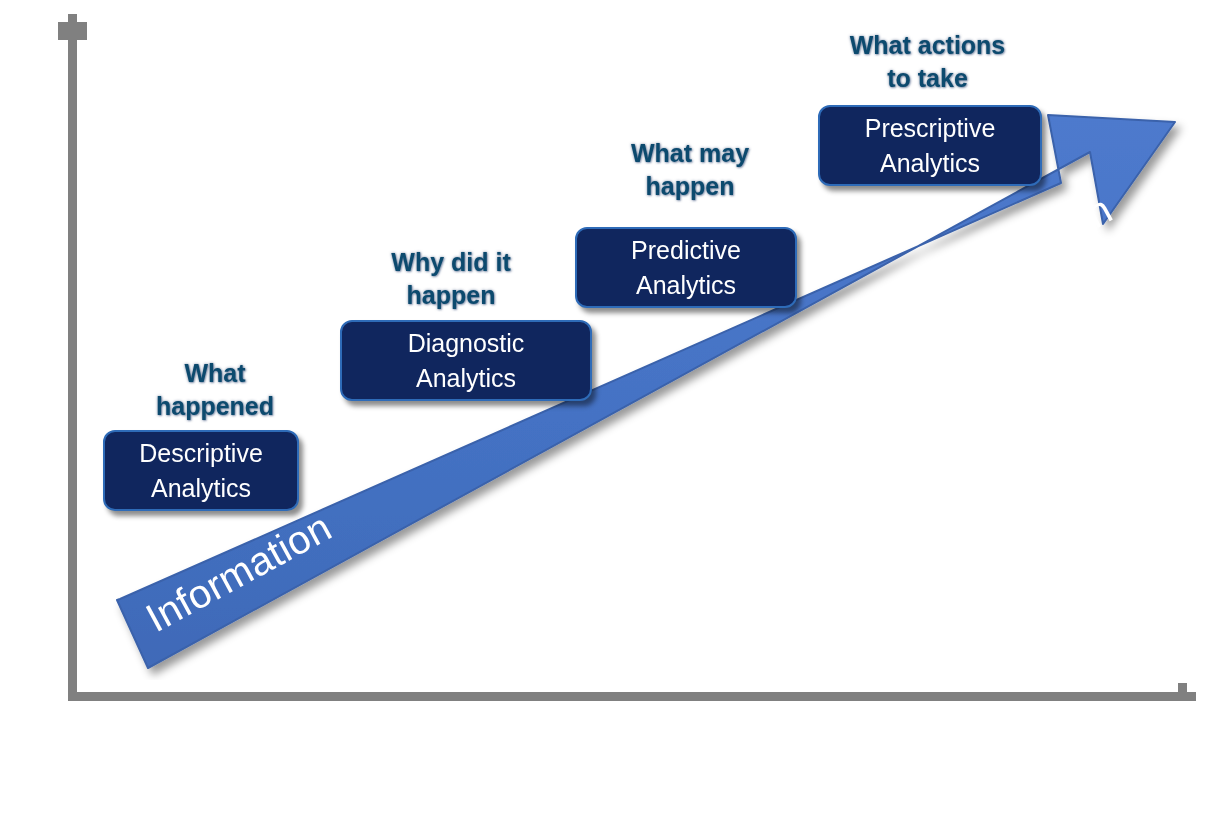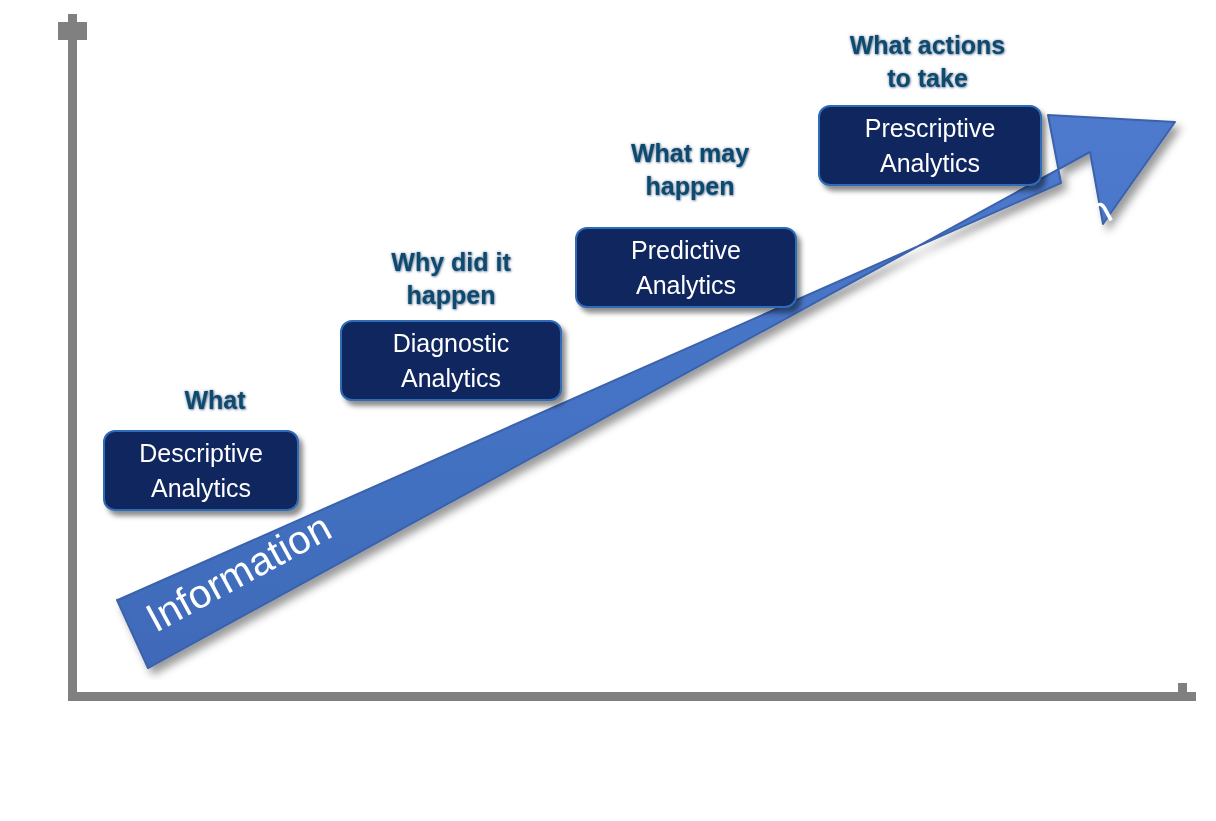--- a/index.html
+++ b/index.html
@@ -146,33 +146,34 @@
       </linearGradient>
     </defs>
     <g filter="url(#arrowShadow)">
       <polygon points="17,505 48,573 990,57 1003,129 1075,27 948,20 961,88 20,504" fill="url(#arrowGrad)" stroke="#3a62ab" stroke-width="2" stroke-linejoin="round"></polygon>
     </g>
   </svg>
 
   <div class="arrow-caption" id="caption-information">Information</div>
   <div class="arrow-caption" id="caption-optimization">Optimization</div>
 
-  <div class="question-label" style="left:150px; top:357px; width:130px;margin-top:27px;">
+  <div class="question-label" style="left:150px; top:357px; width:130px;">
     <span>What</span>
+    <span>happened</span>
   </div>
   <div class="stage-box" style="left:103px; top:430px; width:196px; height:81px;">
     <span>Descriptive</span>
     <span>Analytics</span>
   </div>
 
   <div class="question-label" style="left:381px; top:246px; width:140px;text-align:center;">
     <span>Why did it</span>
     <span>happen</span>
   </div>
-  <div class="stage-box" style="left:340px; top:320px; width:222px; height:81px;">
+  <div class="stage-box" style="left:340px; top:320px; width:252px; height:81px;">
     <span>Diagnostic</span>
     <span>Analytics</span>
   </div>
 
   <div class="question-label" style="left:620px; top:137px; width:140px;">
     <span>What may</span>
     <span>happen</span>
   </div>
   <div class="stage-box" style="left:575px; top:215px; width:222px; height:81px;margin-top:12px;">
     <span>Predictive</span>

